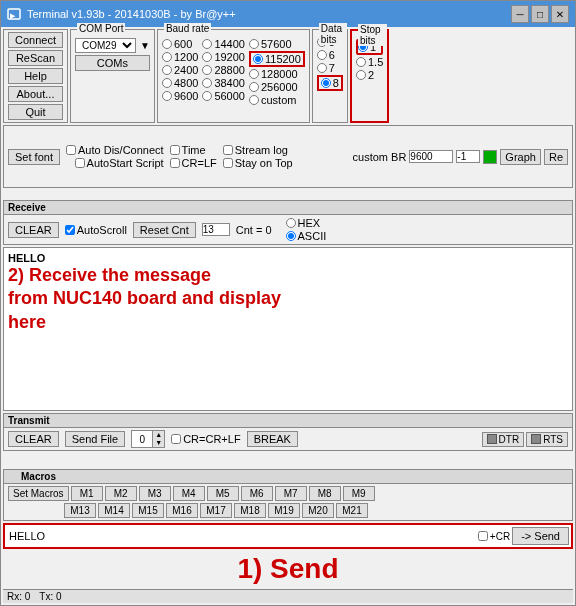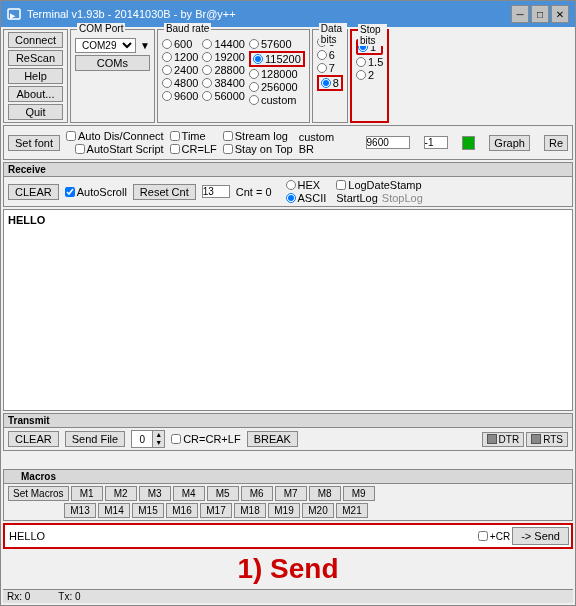--- a/index.html
+++ b/index.html
@@ -148,29 +148,29 @@
     .stopbits-group {
       border: 2px solid #cc0000;
       padding: 4px;
       position: relative;
     }
     .stopbits-inner { display: flex; flex-direction: column; gap: 1px; margin-top: 2px; }
 
     
     .settings-section {
       border: 1px solid #888;
-      padding: 4px 4px;
-      margin-bottom: 2px;
+      padding: 18px 4px;
+      margin-bottom: 12px;
     }
 
     
     .custombr-area {
       display: flex;
       align-items: center;
-      gap: 14px;
+      gap: 3px;
       margin-left: auto;
     }
     .custombr-input {
       width: 44px;
       border: 1px solid #888;
       font-size: 10px;
     }
     .rxclear-input {
       width: 24px;
       border: 1px solid #888;
@@ -373,21 +373,21 @@
       color: #cc0000;
     }
 
     
     .status-bar {
       background: #e0e0e0;
       border-top: 1px solid #888;
       padding: 1px 4px;
       font-size: 10px;
       display: flex;
-      gap: 28px;
+      gap: 9px;
     }
 
     
     .baud-highlight {
       border: 2px solid #cc0000;
       padding: 0 2px;
     }
     
     .databits-highlight {
       border: 2px solid #cc0000;
@@ -624,35 +624,28 @@
         <div style="display:flex; flex-direction:column; gap:1px; margin-left:8px;">
           <div class="radio-row">
               <input type="radio" name="displaymode" style="">
               <span>HEX</span>
             </div>
           <div class="radio-row">
               <input type="radio" name="displaymode" checked="" style="">
               <span>ASCII</span>
             </div>
         </div>
-        <div style="display:flex; flex-direction:column; gap:1px; margin-left:4px;">
-          <div class="radio-row">
-              <input type="checkbox" style="">
-              <span>LogDateStamp</span>
-            </div>
-          <div class="radio-row">
-            <span style="margin-right:2px;">StartLog</span>
-            <span style="color:#888;">StopLog</span>
-          </div>
-        </div>
       </div>
     </div>
 
     <div class="receive-area">
       <div class="receive-hello">HELLO</div>
+      <div class="receive-big-text">
+        2) Receive the message<br>from NUC140 board and display<br>here
+      </div>
     </div>
 
     <div class="transmit-section">
       <div class="transmit-header">
         <span>Transmit</span>
       </div>
       <div class="transmit-body">
         <button class="btn">CLEAR</button>
         <button class="btn">Send File</button>
         <div class="spinbox">

